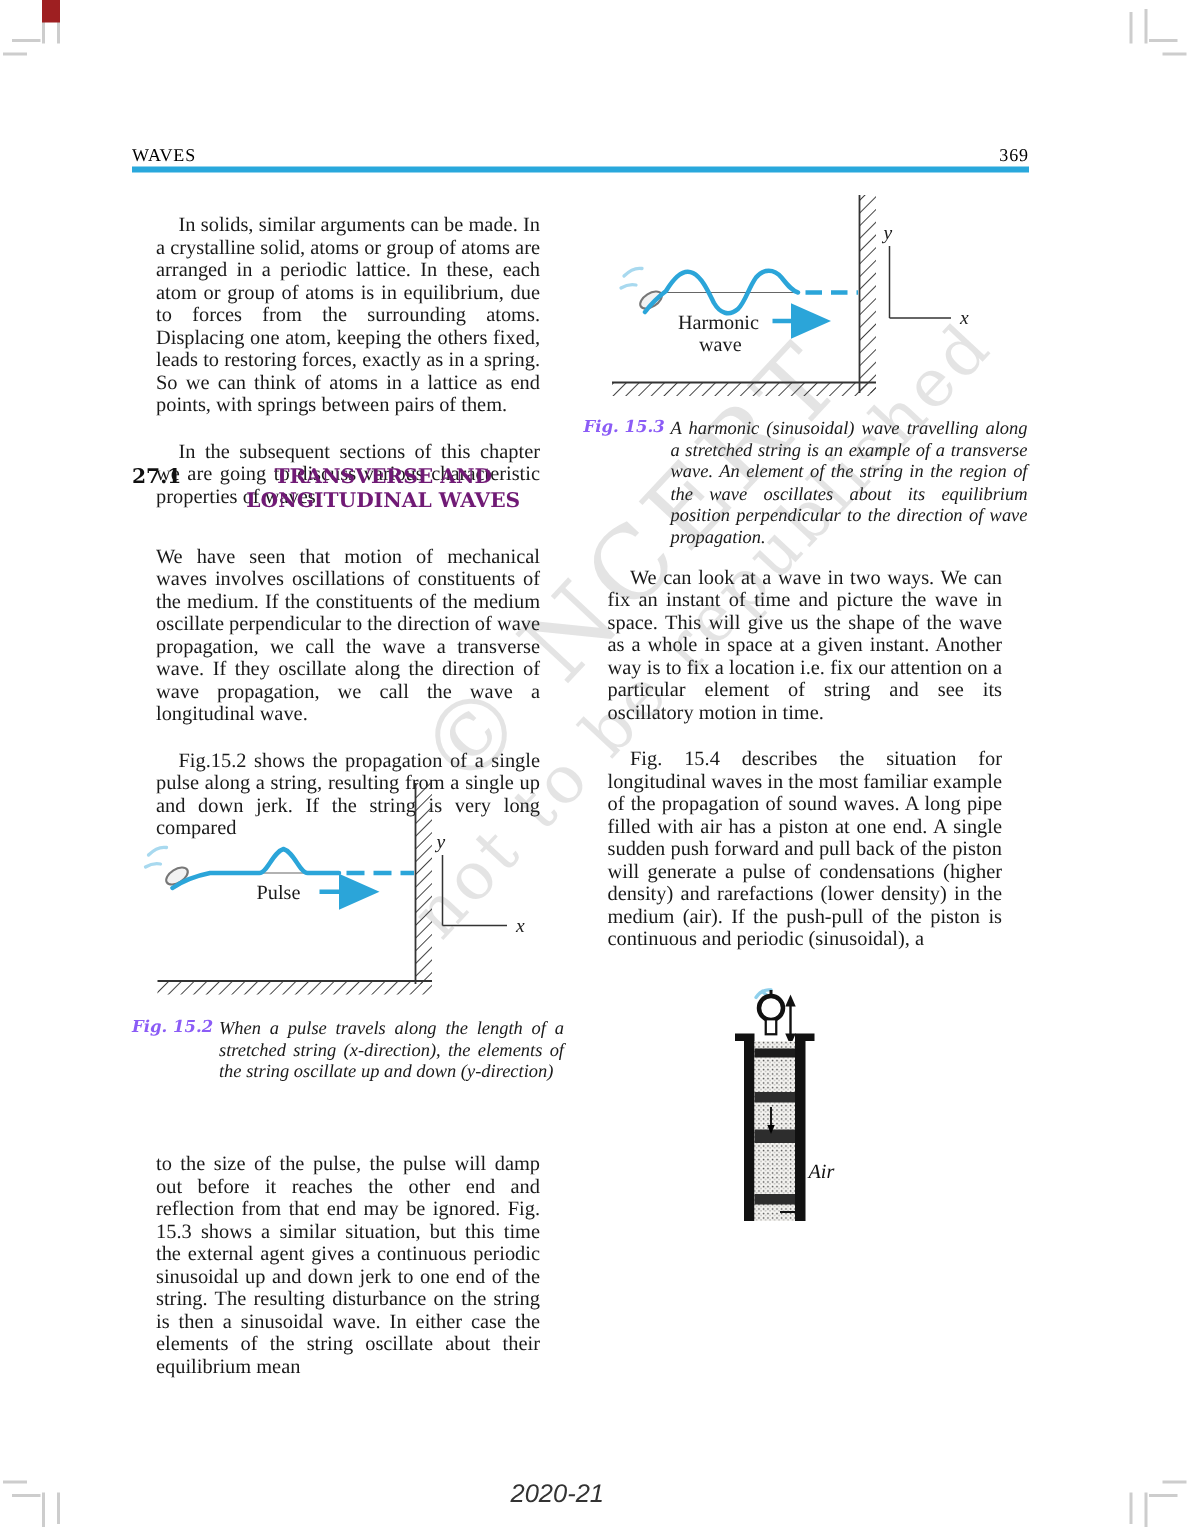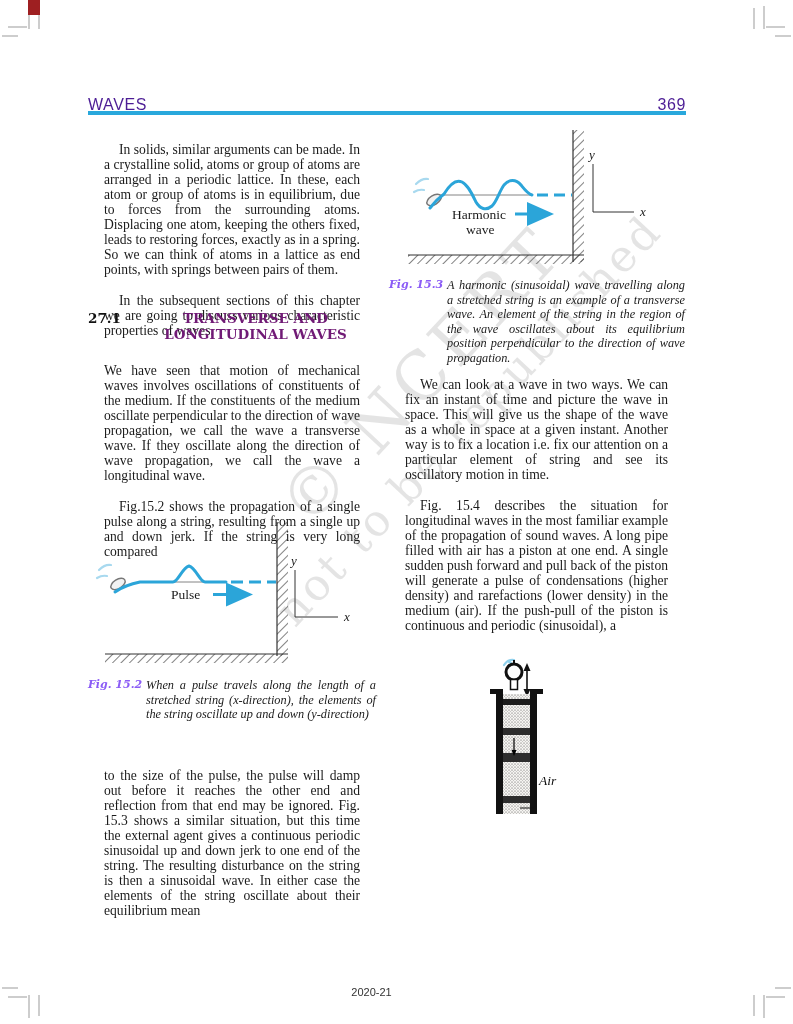--- a/index.html
+++ b/index.html
@@ -15,21 +15,21 @@
   .cm .h2{left:-6px;top:29px;width:16px;height:2px;}
   .cm.tl{left:8px;top:6px;}
   .cm.tr{left:745px;top:6px;transform:scaleX(-1);}
   .cm.bl{left:8px;top:978px;transform:scaleY(-1);}
   .cm.br{left:745px;top:978px;transform:scale(-1,-1);}
 
   .red-tab{position:absolute;left:28px;top:0;width:12px;height:15px;background:#9e1f21;}
 
   
   .runhead{position:absolute;left:88px;top:96px;width:598px;height:14px;
-           font-family:Liberation Sans, sans-serif;font-size:16px;letter-spacing:.6px;color:#4c1d95;}
+           font-family:Liberation Serif, serif;font-size:12px;letter-spacing:.6px;color:#000000;}
   .runhead .pg{position:absolute;right:0;top:0;}
   .head-rule{position:absolute;left:88px;top:111px;width:598px;height:4px;background:#29a8dc;}
 
   
   .col{position:absolute;text-align:justify;font-size:13.6px;line-height:15px;}
   .col p{margin:16px;}
   .col p.ind{text-indent:15px;}
   .lcol{left:88px;width:288px;}
   .rcol{left:389px;width:295px;}
 
@@ -48,21 +48,21 @@
 
   
   .wm{position:absolute;left:130px;top:330px;width:620px;transform:rotate(-47deg);
       transform-origin:50% 50%;color:rgba(90,90,90,0.16);pointer-events:none;
       font-family:"DejaVu Serif", serif;text-align:center;z-index:6;}
   .wm .l1{font-size:66px;letter-spacing:6px;}
   .wm .l2{font-size:44px;letter-spacing:3px;}
 
   
   .foot{position:absolute;left:0;top:986px;width:743px;text-align:center;
-        font-family:"Liberation Sans", sans-serif;font-size:11px;color:#333;}
+        font-family:"Liberation Sans", sans-serif;font-size:17px;color:#333;font-style:italic;}
 </style>
 </head>
 <body>
 
 <div id="page">
 
   <div class="cm tl">
       <i class="v1"></i>
       <i class="v2"></i>
       <i class="h1"></i>

